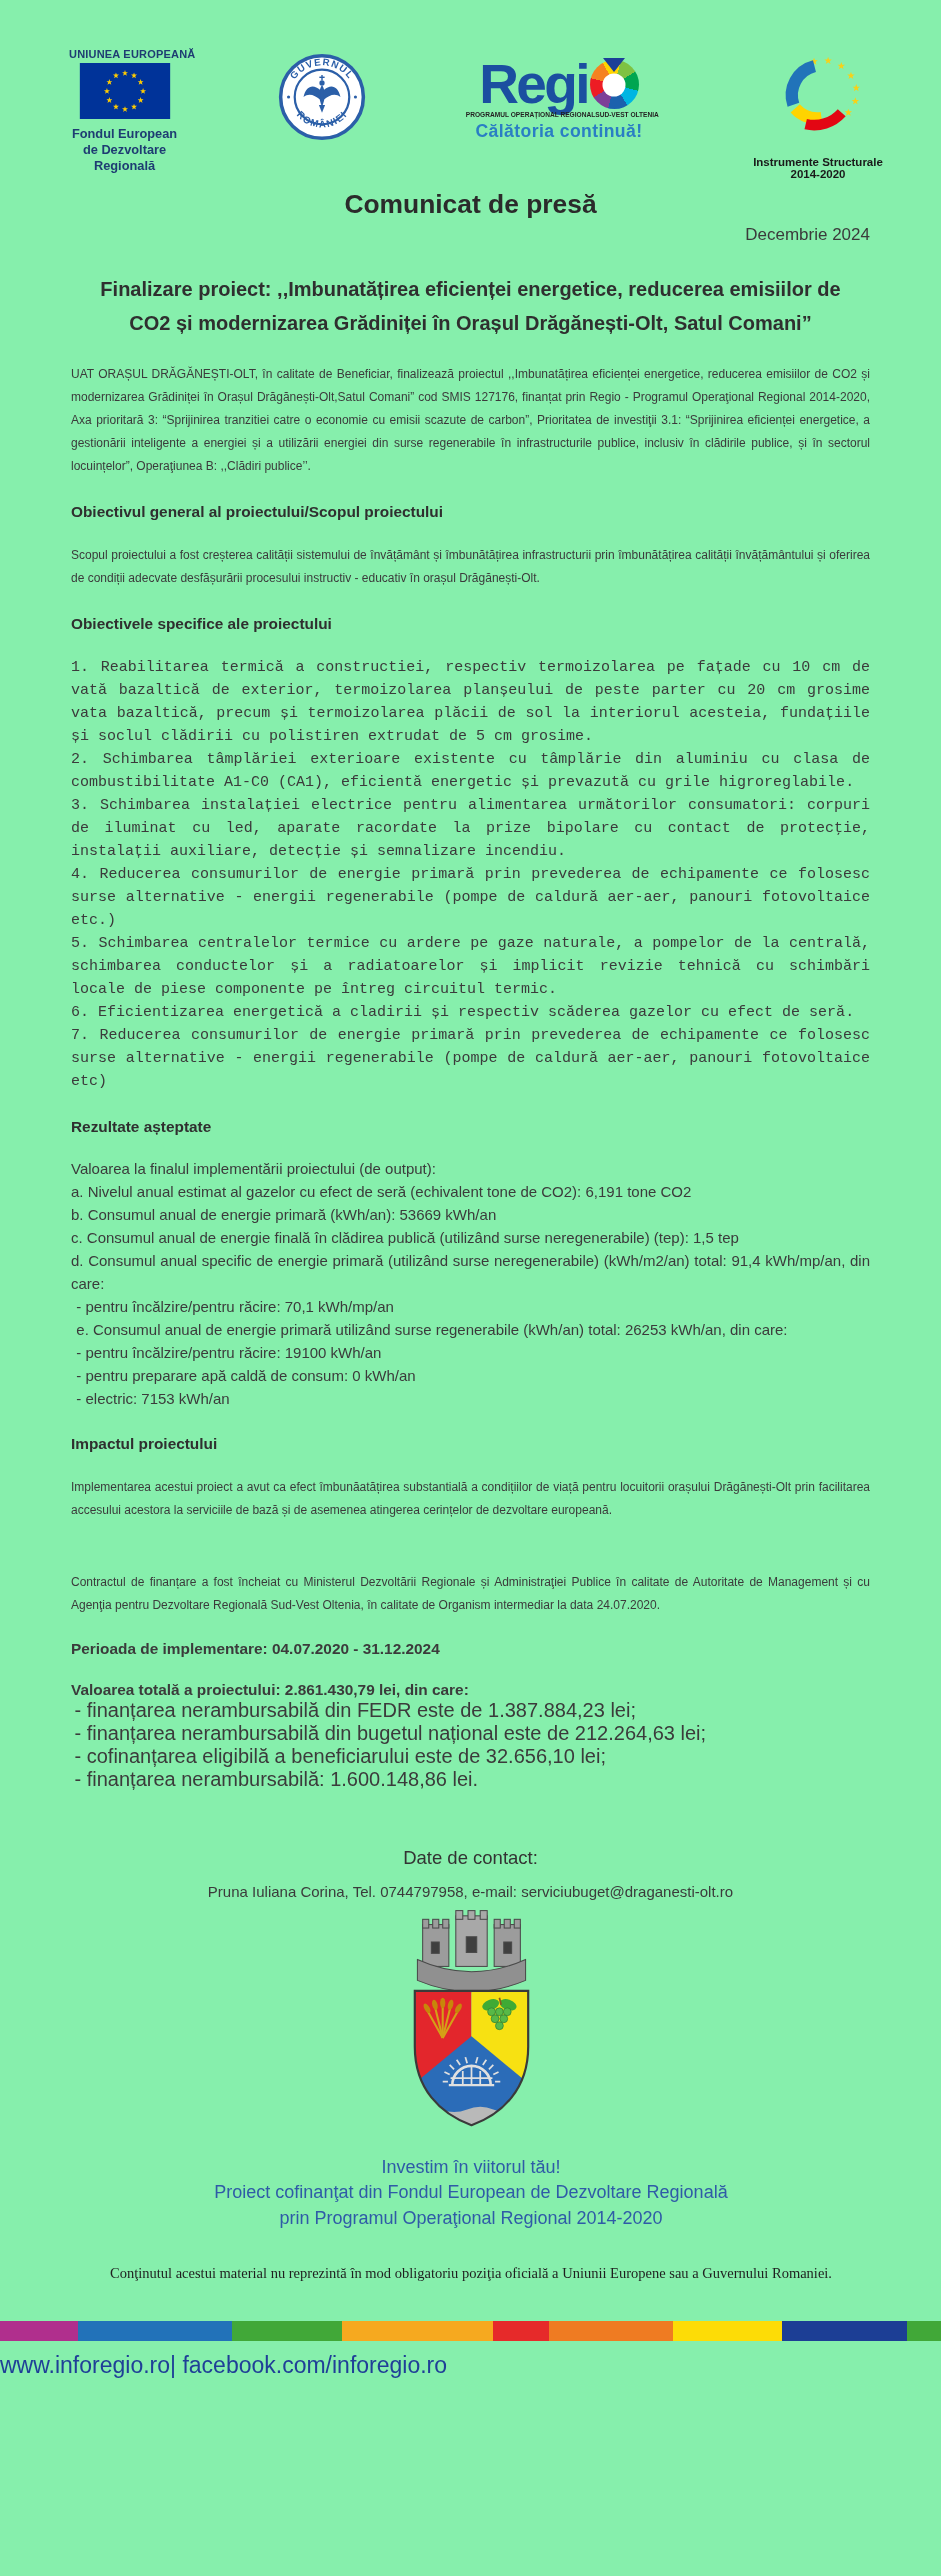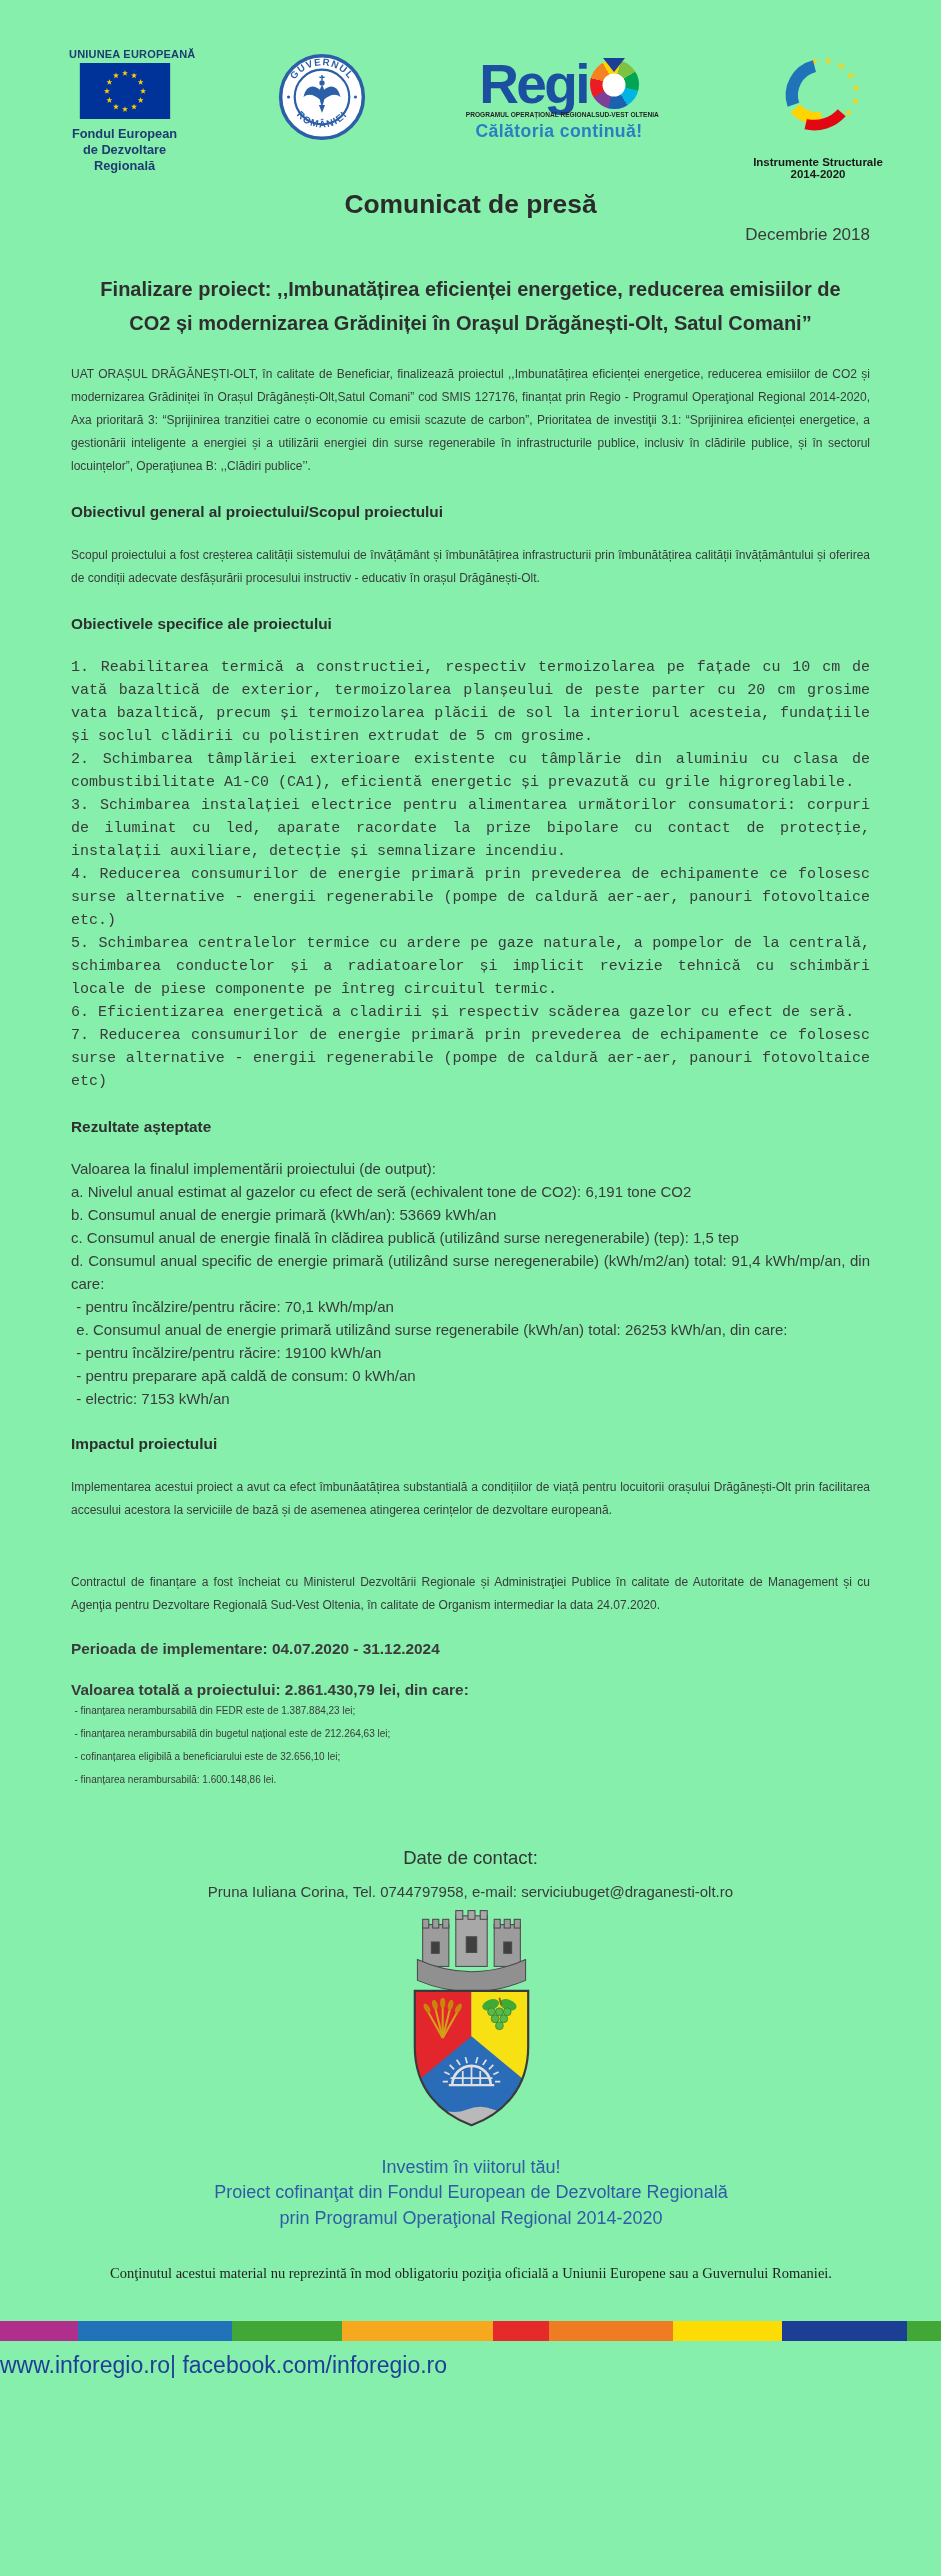--- a/index.html
+++ b/index.html
@@ -30,21 +30,21 @@
   .content{padding:0 72px 0 71px;}
   .doc-title{font-size:26.4px;font-weight:bold;color:#2b2b2b;text-align:center;margin:25px 0 0 0;}
   .doc-date{font-size:17px;text-align:right;margin-top:5.3px;padding-right:0px;color:#3b3b3b;}
   .project-title{font-size:20px;font-weight:bold;color:#2f2f2f;text-align:center;line-height:34px;margin:26.4px 0 0 0;padding:0 16px;}
   .para{font-size:12px;line-height:23px;margin:23px 0 0 0;text-align:justify;}
   .sec-h{font-size:15.4px;font-weight:bold;color:#2f2f2f;margin:25px 0 0 0;}
   .obj p{font-size:15px;line-height:23px;text-align:justify;margin:0;}
   .res p{font-size:15px;line-height:23px;margin:0;}
   .res p.just{text-align:justify;}
   .res p.indent{padding-left:5.3px;}
-  .fund p{font-size:10px;line-height:23px;margin:0;padding-left:3.5px;}
+  .fund p{font-size:20px;line-height:23px;margin:0;padding-left:3.5px;}
   .bold-line{font-size:15.4px;font-weight:bold;margin:23px 0 0 0;}
   .contact-h{font-size:18.5px;text-align:center;margin-top:56px;color:#333;}
   .contact-l{font-size:15px;text-align:center;margin-top:14px;color:#3b3b3b;}
 
   
   .crest-wrap{display:flex;justify-content:center;margin-top:7px;}
   .blue-block{color:#2f5ba7;text-align:center;font-size:18px;line-height:25.6px;}
   .blue-block .first{margin-top:21px;}
   .disclaimer{font-size:14.5px;color:#1f1f1f;text-align:center;margin:34px 8.8px 0 8.8px;font-family:Liberation Serif, serif;}
   .colorbar{display:flex;height:20px;margin-top:39px;width:100%;}
@@ -150,21 +150,21 @@
         <path d="M52,84 A42,42 0 0 0 93,71" stroke="#e30613" stroke-width="12" fill="none"></path>
       </svg>
       <div class="is-line1">Instrumente Structurale</div>
       <div class="is-line2">2014-2020</div>
     </div>
   </header>
 
   <div class="content">
 
     <h1 class="doc-title">Comunicat de presă</h1>
-    <div class="doc-date">Decembrie 2018</div>
+    <div class="doc-date">Decembrie 2024</div>
 
     <h2 class="project-title">Finalizare proiect: ,,Imbunatățirea eficienței energetice, reducerea emisiilor de CO2 și modernizarea Grădiniței în Orașul Drăgănești-Olt, Satul Comani”</h2>
 
     <p class="para">UAT ORAȘUL DRĂGĂNEȘTI-OLT, în calitate de Beneficiar, finalizează proiectul ,,Imbunatățirea eficienței energetice, reducerea emisiilor de CO2 și modernizarea Grădiniței în Orașul Drăgănești-Olt,Satul Comani” cod SMIS  127176, finanțat prin Regio - Programul Operaţional Regional 2014-2020, Axa prioritară 3: “Sprijinirea tranzitiei catre o economie cu emisii scazute de carbon”, Prioritatea de investiţii 3.1: “Sprijinirea eficienței energetice, a gestionării inteligente a energiei și a utilizării energiei din surse regenerabile în infrastructurile publice, inclusiv în clădirile publice, și în sectorul locuințelor”, Operaţiunea B: ,,Clădiri publice’’.</p>
 
     <h3 class="sec-h">Obiectivul general al proiectului/Scopul proiectului</h3>
     <p class="para">Scopul proiectului a fost creșterea calității sistemului de învățământ și îmbunătățirea infrastructurii prin îmbunătățirea calității învățământului și oferirea de condiții adecvate desfășurării procesului instructiv - educativ în orașul Drăgănești-Olt.</p>
 
     <h3 class="sec-h">Obiectivele specifice ale proiectului</h3>
     <div class="obj" style="margin-top:23px;font-family:Liberation Mono, monospace;">

